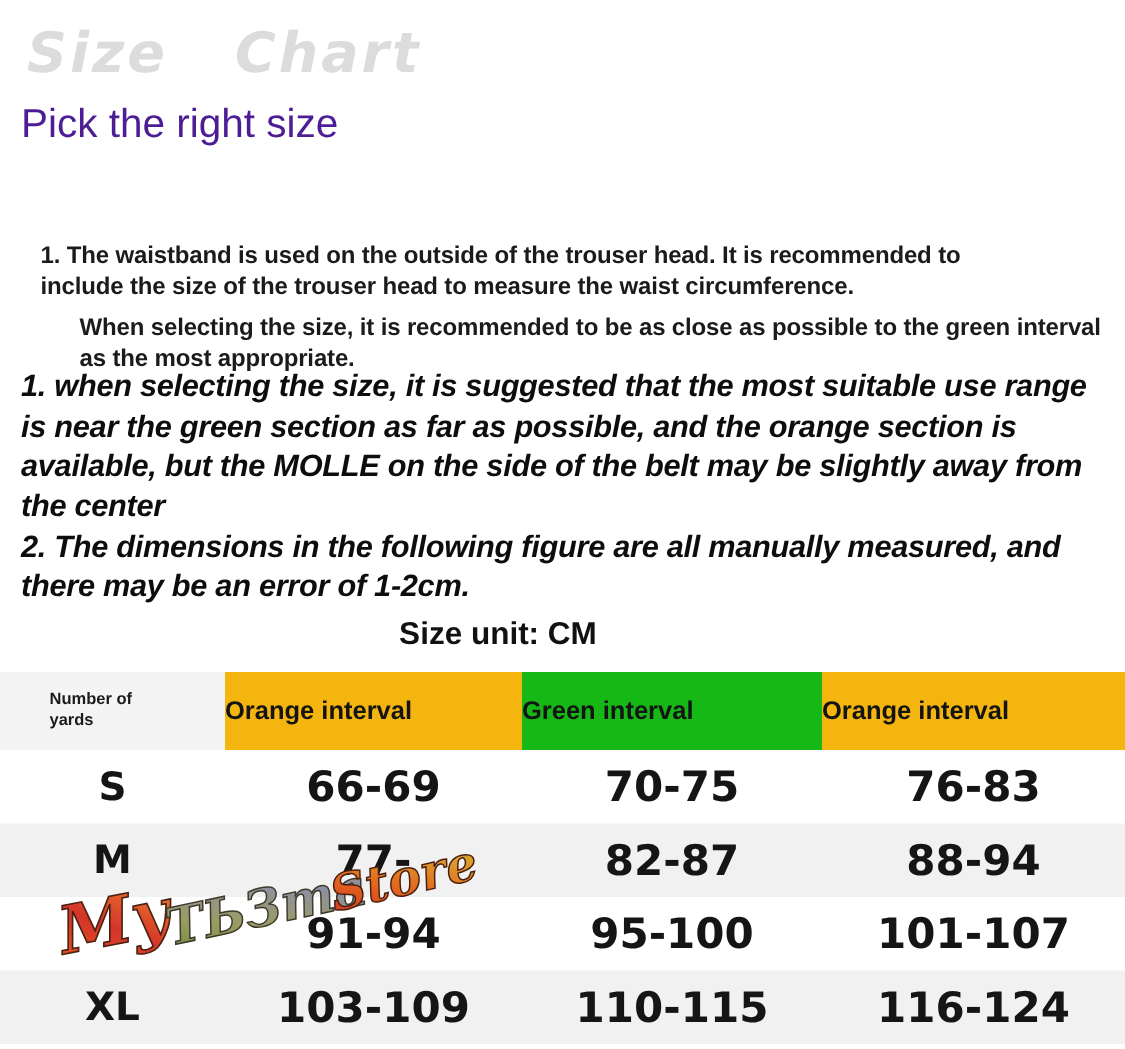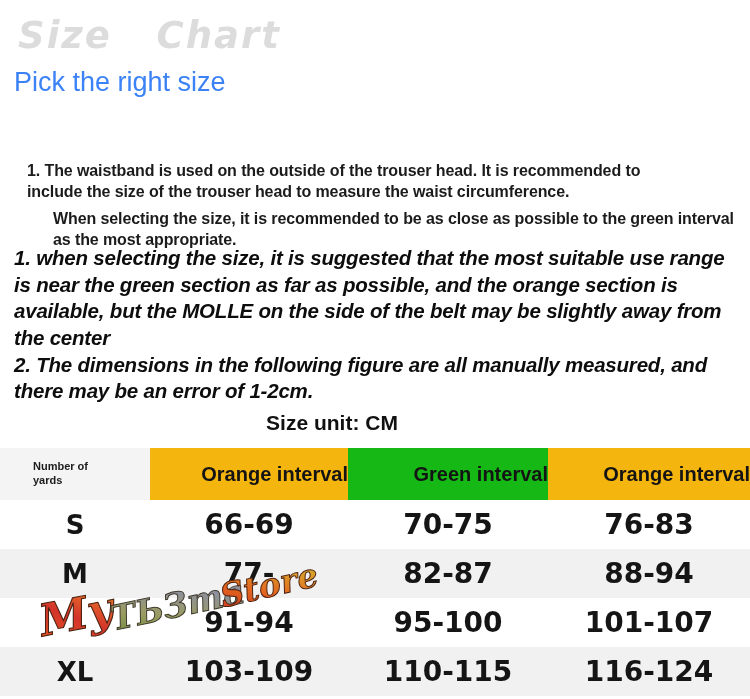--- a/index.html
+++ b/index.html
@@ -30,21 +30,21 @@
     line-height: 1;
     font-style: italic;
   }
 
   .sub-title {
     position: absolute;
     left: 14px;
     top: 68px;
     font-size: 27px;
     font-weight: 400;
-    color: #3b82f6;
+    color: #4c1d95;
     letter-spacing: 0px;
     line-height: 1.1;
   }
 
   
   .note-small {
     position: absolute;
     left: 27px;
     font-size: 16px;
     font-weight: 600;
@@ -104,23 +104,23 @@
   th.corner {
     background: #f4f4f4;
     text-align: left;
     padding-left: 33px !important;
     font-size: 11px;
     line-height: 1.25;
     color: #1b1b1b;
   }
   th.corner span { display: block; }
   th.band {
-    font-size: 20px;
+    font-size: 17px;
     color: #141414;
-    text-align: right;
+    text-align: left;
   }
   th.band-orange { background: #f5b50f; }
   th.band-green  { background: #15b815; }
 
   .size-table tbody td {
     height: 49px;
     padding: 0;
     text-align: center;
     vertical-align: middle;
     font-family: "DejaVu Sans", sans-serif;

